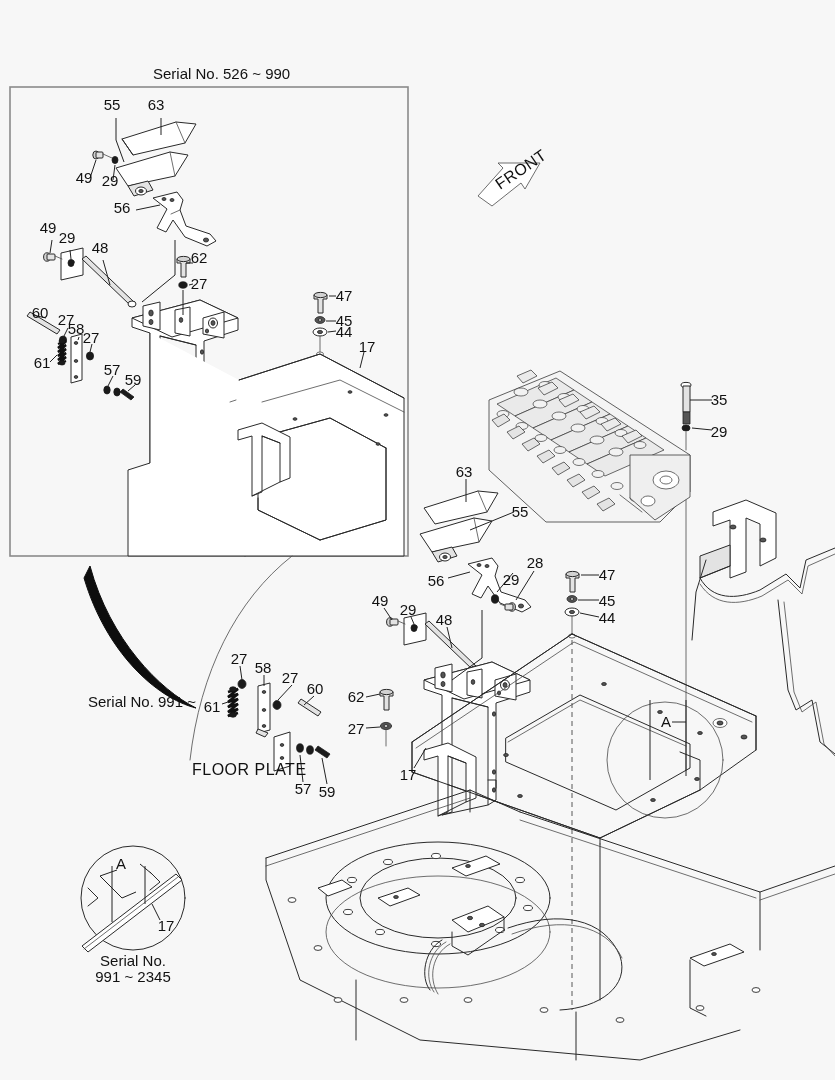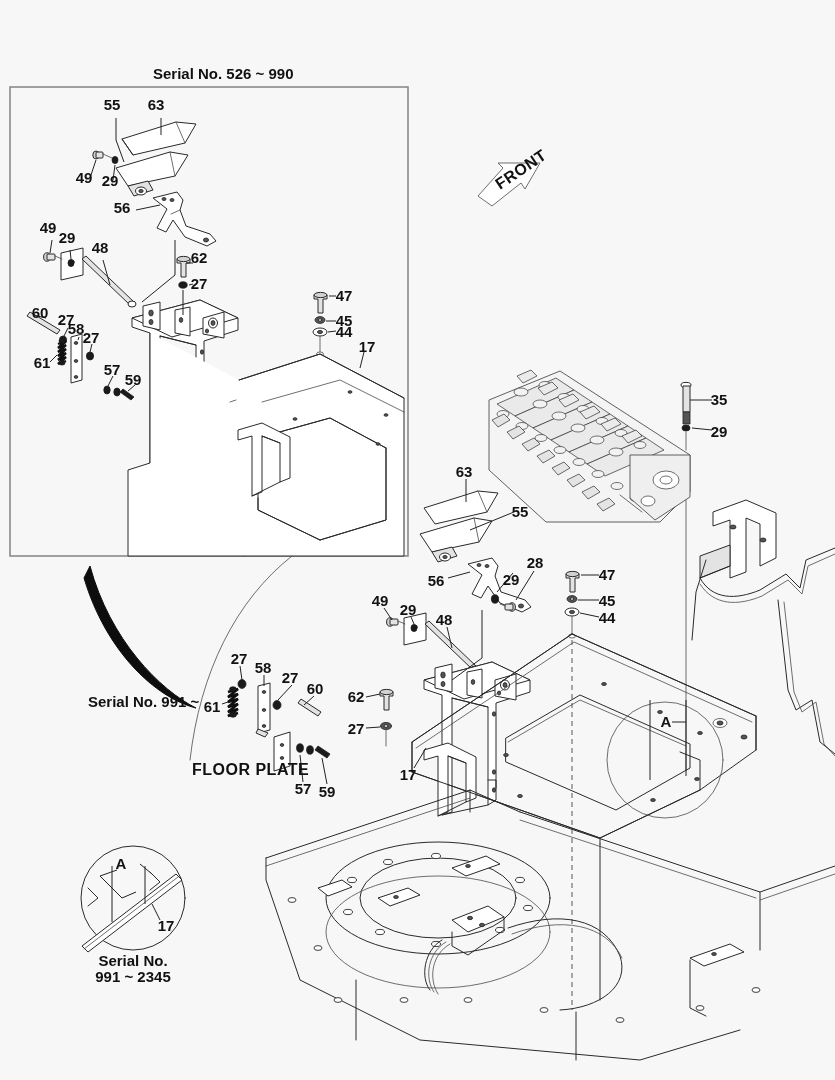--- a/index.html
+++ b/index.html
@@ -1,17 +1,17 @@
 <!DOCTYPE html>
 <html><head>
 <meta charset="utf-8">
 <style>
   html,body{margin:0;padding:0;background:#f7f7f7;}
   body{width:835px;height:1080px;font-family:"Liberation Sans",sans-serif;}
-  #stage{position:relative;width:835px;height:1080px;background:#f7f7f7;overflow:hidden;font-weight:bold;}
+  #stage{position:relative;width:835px;height:1080px;background:#f7f7f7;overflow:hidden;}
   #stage svg{position:absolute;left:0;top:0;}
   .lbl{font-family:"Liberation Sans",sans-serif;font-size:15px;fill:#111;}
   .lbl-cap{font-family:"Liberation Sans",sans-serif;font-size:16px;fill:#111;letter-spacing:.5px;}
   .ld{stroke:#222;stroke-width:1;fill:none;}
   .ln{stroke:#2a2a2a;stroke-width:1;fill:none;stroke-linejoin:round;stroke-linecap:round;}
   .ln-l{stroke:#4a4a4a;stroke-width:.8;fill:none;stroke-linejoin:round;stroke-linecap:round;}
   .fw{fill:#fff;stroke:#2a2a2a;stroke-width:1;stroke-linejoin:round;}
   .fw-l{fill:#fff;stroke:#4a4a4a;stroke-width:.8;stroke-linejoin:round;}
   .fg{fill:#e3e3e3;stroke:#2a2a2a;stroke-width:1;stroke-linejoin:round;}
   .fg2{fill:#d2d2d2;stroke:#2a2a2a;stroke-width:1;stroke-linejoin:round;}

